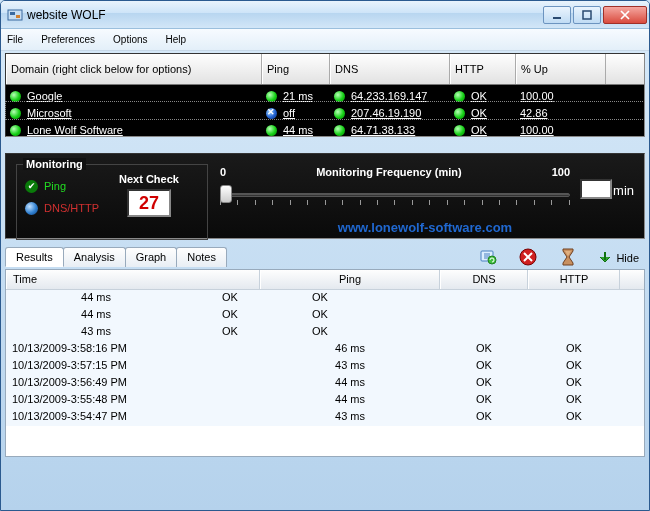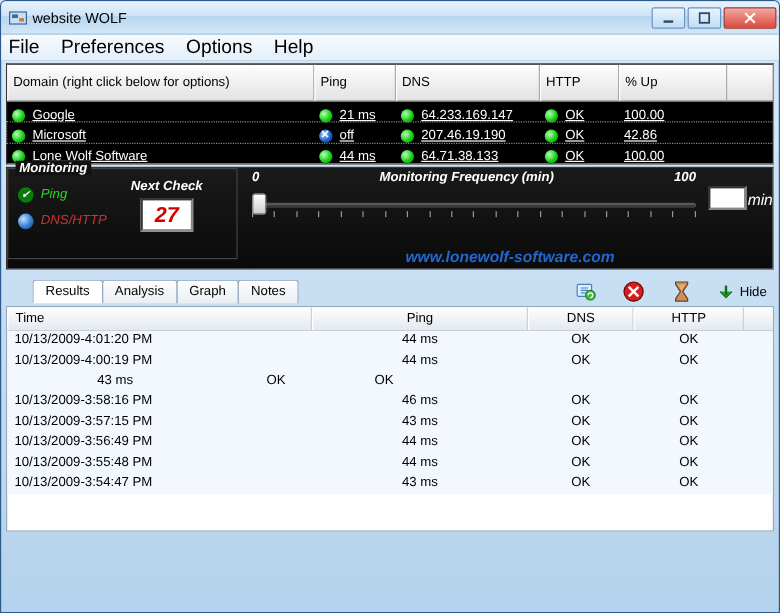--- a/index.html
+++ b/index.html
@@ -5,21 +5,21 @@
   * { box-sizing: border-box; margin: 0; padding: 0; font-family: Tahoma, Arial, sans-serif; font-size: 11px; }
   body { background: #cde3f7; width: 650px; height: 511px; overflow: hidden; }
   .window { width: 650px; height: 511px; background: linear-gradient(to bottom, #d8eaf9, #b5d2ec); border: 1px solid #2b5a8f; border-radius: 5px 5px 0 0; overflow: hidden; }
   .titlebar { height: 28px; background: linear-gradient(to bottom, #e9f3fc 0%, #cde4f8 45%, #b8d6f0 46%, #d2e6f7 100%); display: flex; align-items: center; padding: 0 2px; border-bottom: 1px solid #9bbfdd; }
   .titlebar .icon { width: 16px; height: 16px; margin: 0 4px; }
   .titlebar .title { flex: 1; font-size: 12px; color: #000; }
   .winbtns { display: flex; gap: 2px; }
   .winbtn { width: 28px; height: 18px; border-radius: 2px; display: flex; align-items: center; justify-content: center; border: 1px solid #6c94c0; background: linear-gradient(to bottom, #eaf4fd, #c0dcf4); }
   .winbtn.close { width: 44px; background: linear-gradient(to bottom, #f5a7a0, #d94b3e); border-color: #a03028; color: #fff; }
   .menubar { height: 22px; background: linear-gradient(to bottom, #f7fbff, #e3eff9); display: flex; align-items: center; padding: 0 6px; gap: 18px; border-bottom: 1px solid #c7d8e8; }
-  .menubar span { font-size: 16px; cursor: default; }
+  .menubar span { font-size: 10px; cursor: default; }
   .content { padding: 2px 4px; }
   .top-panel { background: #000; border: 1px inset #888; }
   .top-header { background: linear-gradient(to bottom, #fefefe, #e2e2e2); height: 31px; display: flex; border-bottom: 1px solid #777; }
   .th-cell { border-right: 1px solid #aaa; border-left: 1px solid #fff; padding: 2px 4px; display: flex; align-items: center; font-size: 11px; }
   .th-dom { width: 256px; }
   .th-ping { width: 68px; }
   .th-dns { width: 120px; }
   .th-http { width: 66px; }
   .th-up { width: 90px; }
   .rows { }
@@ -27,21 +27,21 @@
   .row.sel { outline: 1px dotted #888; }
   .cell { padding: 0 4px; display: flex; align-items: center; gap: 6px; }
   .c-dom { width: 256px; }
   .c-ping { width: 68px; }
   .c-dns { width: 120px; }
   .c-http { width: 66px; }
   .c-up { width: 90px; }
   .dot { width: 11px; height: 11px; border-radius: 50%; flex-shrink: 0; background: radial-gradient(circle at 35% 35%, #b6ffb6, #15d015 55%, #0a7a0a); box-shadow: 0 0 1px #000; }
   .dot.x { background: radial-gradient(circle at 35% 35%, #9ed4ff, #2060d0 55%, #103070); position: relative; }
   .dot.x::after { content: "✕"; color: #fff; position: absolute; left: 1px; top: -1px; font-size: 9px; font-weight: bold; }
-  .mid-panel { background: linear-gradient(to bottom, #1a1a1a, #0a0a0a); margin-top: 2px; border: 1px inset #888; height: 86px; display: flex; padding: 0; gap: 8px; position: relative; font-style: italic; }
+  .mid-panel { background: linear-gradient(to bottom, #1a1a1a, #0a0a0a); margin-top: 16px; border: 1px inset #888; height: 86px; display: flex; padding: 10px; gap: 8px; position: relative; }
   .mon-box { border: 1px solid #444; padding: 4px 8px; width: 192px; height: 76px; position: relative; }
   .mon-box .legend { position: absolute; top: -7px; left: 6px; color: #fff; font-weight: bold; padding: 0 3px; font-size: 11px; background: #111;}
   .mon-body { display: flex; }
   .mon-left { width: 94px; padding-top: 6px; }
   .mon-row { display: flex; align-items: center; gap: 6px; height: 22px; color: #fff; }
   .mon-row.ping { color: #22dd22; }
   .mon-row.dns { color: #d03030; }
   .check { width: 13px; height: 13px; border-radius: 50%; background: #0a7a0a; display: flex; align-items: center; justify-content: center; color: #fff; font-size: 9px; }
   .globe { width: 13px; height: 13px; border-radius: 50%; background: radial-gradient(circle at 35% 35%, #c0e0ff, #3080d0 55%, #104080); position: relative; }
   .mon-right { text-align: center; padding-top: 4px; }
@@ -52,21 +52,21 @@
   .sl-head .center { flex: 1; text-align: center; }
   .slider-track { position: relative; height: 26px; margin-top: 4px; margin-right: 60px; }
   .track-line { position: absolute; top: 11px; left: 0; right: 0; height: 4px; background: linear-gradient(to bottom,#666,#222); border: 1px solid #555; border-radius: 2px; }
   .ticks { position: absolute; top: 18px; left: 0; right: 0; height: 6px; display: flex; justify-content: space-between; }
   .ticks i { width: 1px; height: 5px; background: #999; }
   .thumb { position: absolute; top: 3px; left: 0; width: 12px; height: 18px; background: linear-gradient(to bottom,#fff,#ccc); border: 1px solid #888; border-radius: 3px; }
   .freq-input { position: absolute; top: 15px; right: 22px; width: 32px; height: 20px; background: #fff; border: 2px inset #888; text-align: right; padding: 2px 4px; font-size: 12px; }
   .min-label { position: absolute; top: 19px; right: 0; color: #fff; font-size: 13px; }
   .link { position: absolute; bottom: 3px; left: 200px; right: 0; text-align: center; color: #2068d0; font-weight: bold; font-size: 13px; }
   .tabs-row { display: flex; align-items: center; margin-top: 6px; height: 24px; }
-  .tabs { display: flex; margin-left: 22px; }
+  .tabs { display: flex; }
   .tab { background: linear-gradient(to bottom,#fefefe,#e8eef4); border: 1px solid #98aabc; border-bottom: none; padding: 3px 10px; font-size: 11px; border-radius: 3px 3px 0 0; margin-right: -1px; cursor: default; }
   .tab.active { background: #fff; font-weight: normal; border-bottom: 1px solid #fff; position: relative; z-index: 2; }
   .tabs-right { flex: 1; display: flex; justify-content: flex-end; align-items: center; gap: 20px; padding-right: 6px; }
   .icobtn { width: 20px; height: 20px; display: flex; align-items: center; justify-content: center; cursor: pointer; }
   .hide-btn { display: flex; align-items: flex-end; gap: 4px; cursor: pointer; font-size: 11px; }
   .results-panel { background: #fff; border: 1px solid #98aabc; height: 188px; overflow: hidden; }
   .res-header { height: 20px; background: linear-gradient(to bottom,#fefefe,#e4e9ef); display: flex; border-bottom: 1px solid #c7d1db; }
   .rh-cell { border-right: 1px solid #c7d1db; border-left: 1px solid #fff; padding: 3px 6px; font-size: 11px; }
   .rh-time { width: 254px; }
   .rh-ping { width: 180px; text-align: center; }
@@ -296,27 +296,25 @@
 
     <div class="results-panel">
       <div class="res-header">
         <div class="rh-cell rh-time">Time</div>
         <div class="rh-cell rh-ping">Ping</div>
         <div class="rh-cell rh-dns">DNS</div>
         <div class="rh-cell rh-http">HTTP</div>
       </div>
       <div class="res-body" id="res-body">
           <div class="res-row">
-            <div class="rc time">10/13/2009-4:01:20 PM</div>
             <div class="rc ping">44 ms</div>
             <div class="rc dns">OK</div>
             <div class="rc http">OK</div>
           </div>
           <div class="res-row">
-            <div class="rc time">10/13/2009-4:00:19 PM</div>
             <div class="rc ping">44 ms</div>
             <div class="rc dns">OK</div>
             <div class="rc http">OK</div>
           </div>
           <div class="res-row">
             <div class="rc ping">43 ms</div>
             <div class="rc dns">OK</div>
             <div class="rc http">OK</div>
           </div>
           <div class="res-row">

